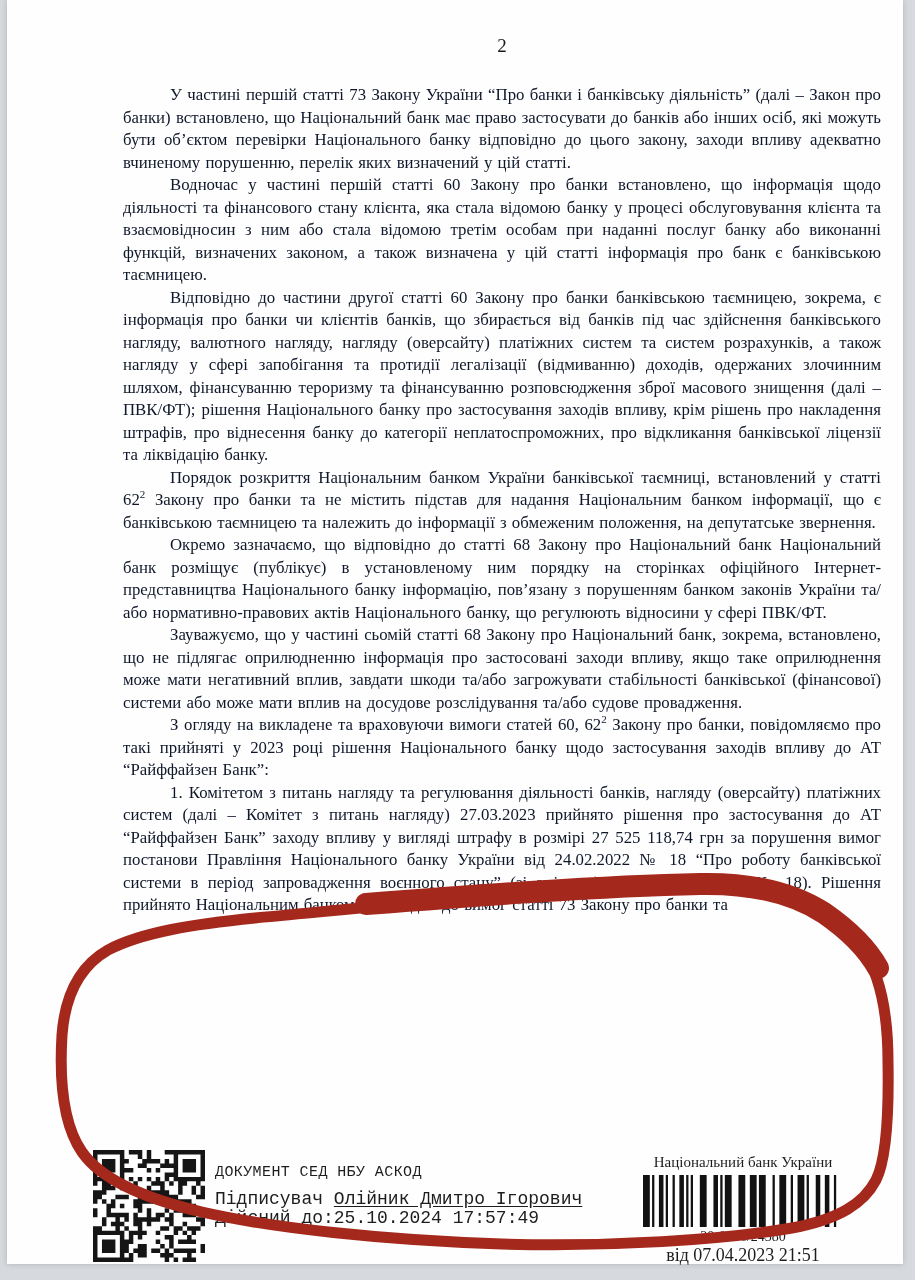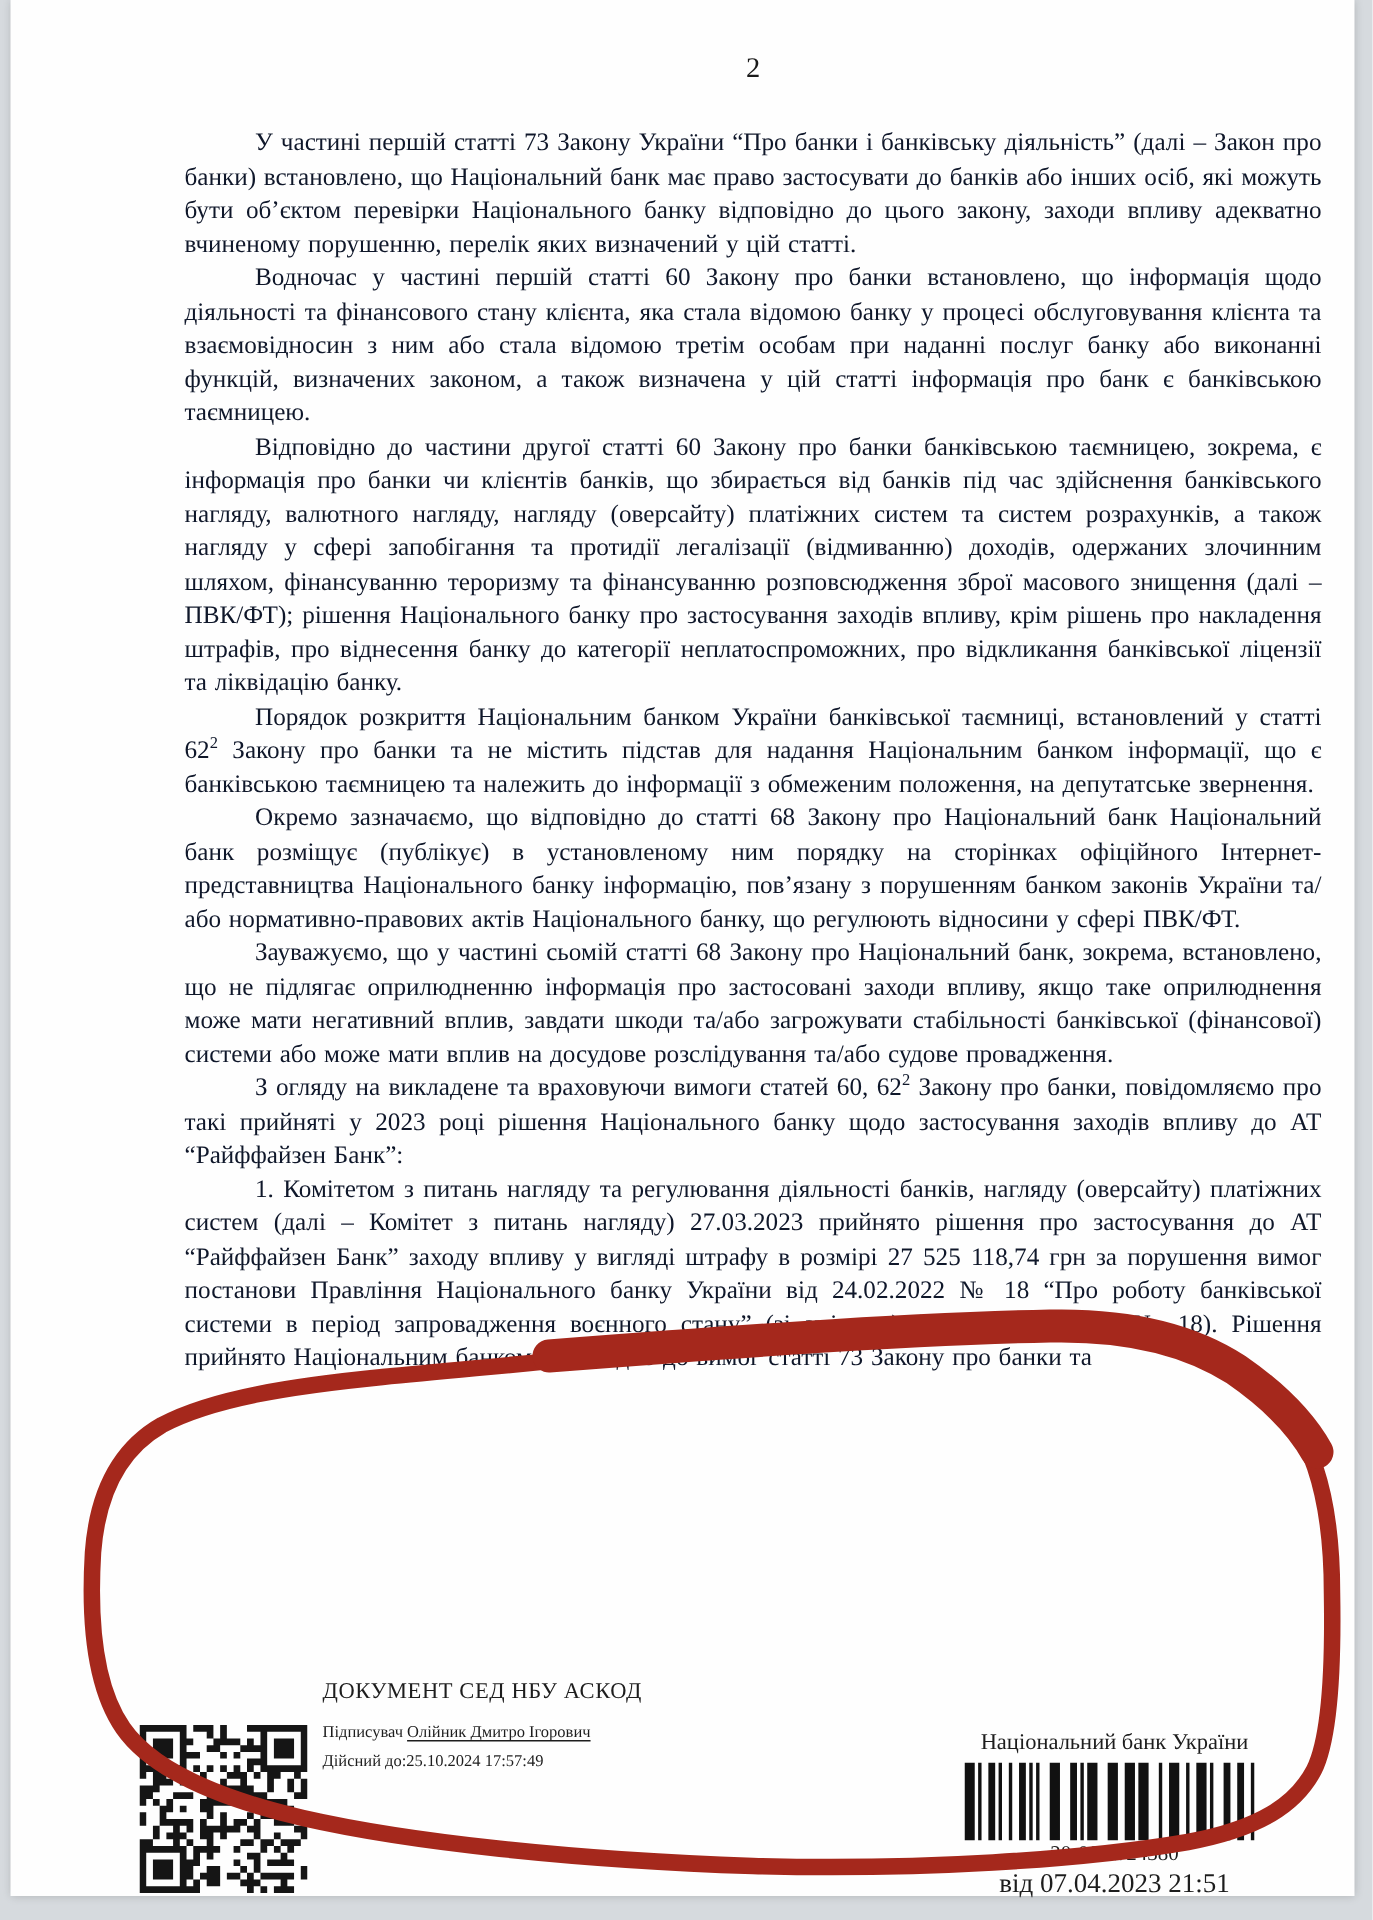--- a/index.html
+++ b/index.html
@@ -8,23 +8,23 @@
   .page{position:absolute;left:7px;top:0;width:896px;height:1264px;background:#fefefe;
         box-shadow:0 0 6px rgba(0,0,0,.18);}
   .content{padding:34px 22px 0 116px;}
   .page-number{text-align:center;font-size:19px;line-height:24px;color:#1a1a1a;margin-bottom:26px;}
   .content p{margin:0;text-indent:47px;text-align:justify;font-size:16.8px;line-height:22.5px;
              color:#0f172a;word-spacing:1px;}
   .content sup{font-size:11px;line-height:0;vertical-align:super;}
   
   .footer{position:absolute;left:0;top:0;width:896px;height:1264px;pointer-events:none;font-size:14px;color:#1d1d1d;}
   .qr{position:absolute;left:86px;top:1150px;width:112px;height:112px;}
-  .sig{position:absolute;left:208px;top:1120px;width:400px;}
+  .sig{position:absolute;left:208px;top:1164px;width:400px;font-family:Liberation Mono, monospace;}
   .sig .t1{font-size:15px;letter-spacing:.4px;margin-bottom:9px;}
-  .sig .row{font-size:11px;line-height:19px;}
+  .sig .row{font-size:18px;line-height:19px;}
   .sig .u{text-decoration:underline;text-underline-offset:2px;}
   .org{position:absolute;left:612px;top:1154px;width:248px;text-align:center;}
   .org .name{font-size:15px;margin-bottom:4px;}
   .org .num{font-size:14px;margin-top:2px;}
   .org .date{font-size:18px;}
   .barcode{display:block;margin:0 auto;width:200px;height:52px;}
   .annotation{position:absolute;left:0;top:0;width:915px;height:1280px;pointer-events:none;}
 </style>
 </head>
 <body>

